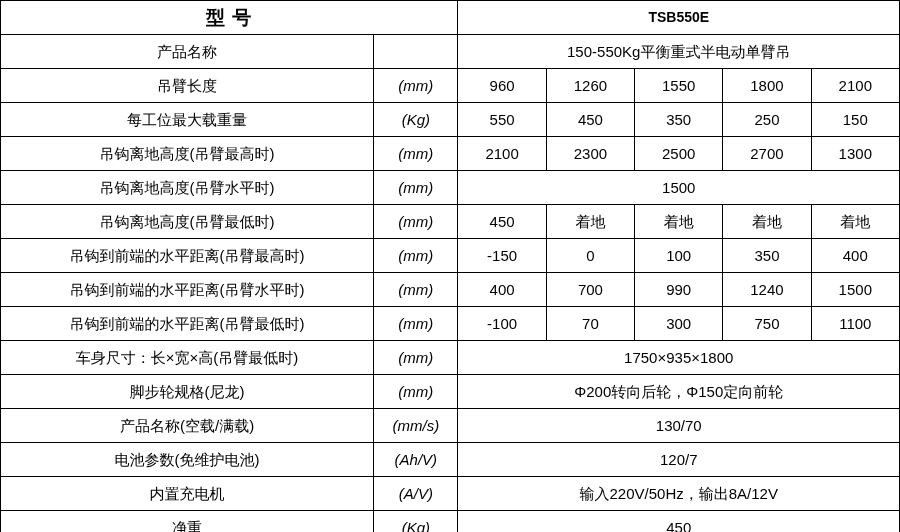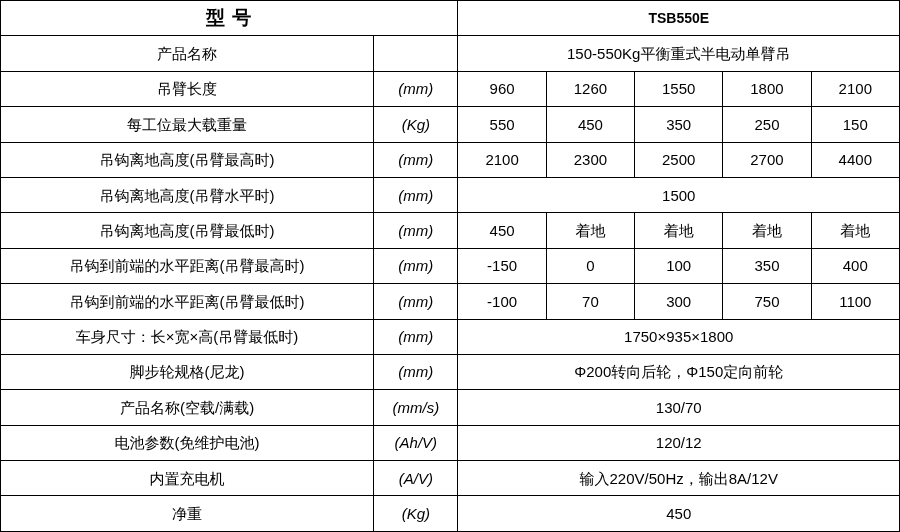--- a/index.html
+++ b/index.html
@@ -105,21 +105,21 @@
         <td>250</td>
         <td>150</td>
       </tr>
       <tr class="row-h">
         <td class="label">吊钩离地高度(吊臂最高时)</td>
         <td class="unit">(mm)</td>
         <td>2100</td>
         <td>2300</td>
         <td>2500</td>
         <td>2700</td>
-        <td>4400</td>
+        <td>1300</td>
       </tr>
       <tr class="row-h">
         <td class="label">吊钩离地高度(吊臂水平时)</td>
         <td class="unit">(mm)</td>
         <td class="span-wide" colspan="5">1500</td>
       </tr>
       <tr class="row-h">
         <td class="label">吊钩离地高度(吊臂最低时)</td>
         <td class="unit">(mm)</td>
         <td>450</td>
@@ -129,20 +129,29 @@
         <td>着地</td>
       </tr>
       <tr class="row-h">
         <td class="label">吊钩到前端的水平距离(吊臂最高时)</td>
         <td class="unit">(mm)</td>
         <td>-150</td>
         <td>0</td>
         <td>100</td>
         <td>350</td>
         <td>400</td>
+      </tr>
+      <tr class="row-h">
+        <td class="label">吊钩到前端的水平距离(吊臂水平时)</td>
+        <td class="unit">(mm)</td>
+        <td>400</td>
+        <td>700</td>
+        <td>990</td>
+        <td>1240</td>
+        <td>1500</td>
       </tr>
       <tr class="row-h">
         <td class="label">吊钩到前端的水平距离(吊臂最低时)</td>
         <td class="unit">(mm)</td>
         <td>-100</td>
         <td>70</td>
         <td>300</td>
         <td>750</td>
         <td>1100</td>
       </tr>
@@ -157,21 +166,21 @@
         <td class="span-wide" colspan="5">Φ200转向后轮，Φ150定向前轮</td>
       </tr>
       <tr class="row-h">
         <td class="label">产品名称(空载/满载)</td>
         <td class="unit">(mm/s)</td>
         <td class="span-wide" colspan="5">130/70</td>
       </tr>
       <tr class="row-h">
         <td class="label">电池参数(免维护电池)</td>
         <td class="unit">(Ah/V)</td>
-        <td class="span-wide" colspan="5">120/12</td>
+        <td class="span-wide" colspan="5">120/7</td>
       </tr>
       <tr class="row-h">
         <td class="label">内置充电机</td>
         <td class="unit">(A/V)</td>
         <td class="span-wide" colspan="5">输入220V/50Hz，输出8A/12V</td>
       </tr>
       <tr class="row-h">
         <td class="label">净重</td>
         <td class="unit">(Kg)</td>
         <td class="span-wide" colspan="5">450</td>

